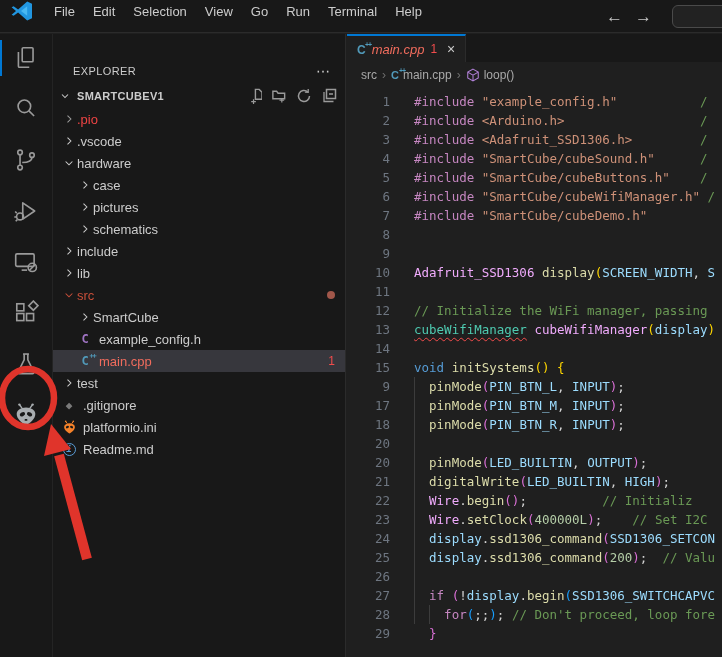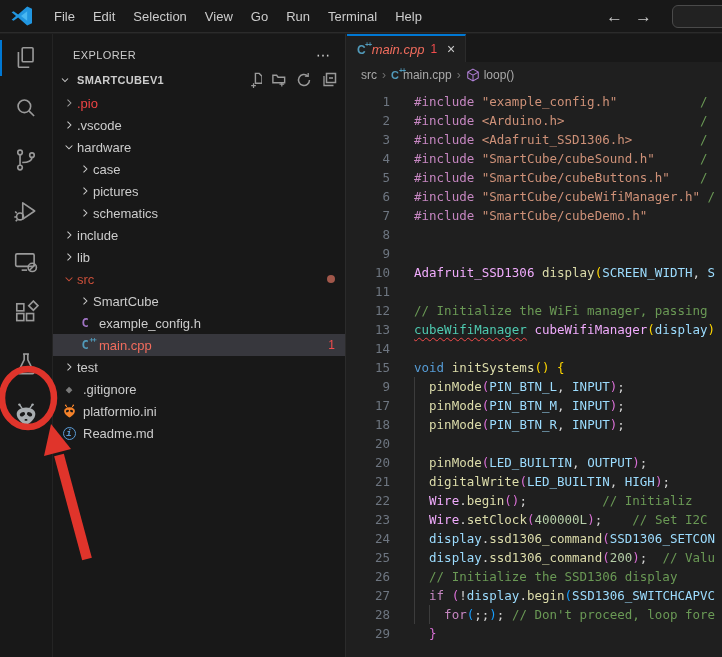--- a/index.html
+++ b/index.html
@@ -2,40 +2,40 @@
 <html><head>
 <meta charset="utf-8">
 <style>
   * { margin:0; padding:0; box-sizing:border-box; }
   html,body { width:722px; height:657px; overflow:hidden; background:#1f1f1f;
     font-family:"Liberation Sans", sans-serif; }
   #app { position:relative; width:722px; height:657px; background:#1f1f1f; overflow:hidden; }
 
   
   #titlebar { position:absolute; left:0; top:0; width:722px; height:33px; background:#181818;
-    border-bottom:1px solid #2b2b2b; display:flex; align-items:center; }
+    border-bottom:1px solid #2b2b2b; display:flex; align-items:flex-start; }
   #logo { width:26px; height:22px; margin:0 10px 0 9px; display:flex; align-items:center; justify-content:center; }
   .menu-item { color:#cccccc; font-size:13px; padding:4px 9px; border-radius:5px; cursor:default; }
   #nav-arrows { position:absolute; left:606px; top:0; height:33px; display:flex; align-items:center; gap:12px; }
   .nav-arrow { color:#c6c6c6; font-size:17px; line-height:1; }
   #cmd-center { position:absolute; left:672px; top:5px; width:90px; height:23px; background:#222222;
     border:1px solid #4a4a4a; border-radius:6px; }
 
   
   #activitybar { position:absolute; left:0; top:34px; width:52px; height:623px; background:#181818; }
   .ab-item { width:52px; height:48px; display:flex; align-items:center; justify-content:center;
     position:relative; margin-bottom:3px; }
   .ab-item svg { width:26px; height:26px; }
   .ab-item.active::before { content:""; position:absolute; left:0; top:6px; bottom:6px; width:2px; background:#0078d4; }
 
   
   #sidebar { position:absolute; left:52px; top:34px; width:294px; height:623px; background:#181818;
     border-left:1px solid #242424; border-right:1px solid #2b2b2b; color:#cccccc; }
   #sb-header { height:26px; display:flex; align-items:center; justify-content:space-between;
-    padding:0 14px 0 20px; margin-top:8px; }
+    padding:0 14px 0 20px; margin-top:24px; }
   #sb-title { font-size:11px; color:#cccccc; letter-spacing:.4px; }
   #sb-more { color:#cccccc; font-size:14px; letter-spacing:1px; }
   #project-row { height:24px; display:flex; align-items:center; padding:0 8px 0 4px; }
   #project-name { font-size:11px; font-weight:bold; color:#cccccc; letter-spacing:.3px; flex:1; margin-left:4px; }
   #project-actions { display:flex; gap:9px; align-items:center; }
   #project-actions svg { width:16px; height:16px; }
   .chev { width:16px; height:16px; display:inline-flex; align-items:center; justify-content:center; flex:0 0 16px; }
   .chev svg { width:12px; height:12px; }
   .tree-row { height:22px; display:flex; align-items:center; font-size:13px; position:relative; padding-right:10px; }
   .tree-row.selected { background:#37373d; }
@@ -391,21 +391,21 @@
         <div class="cl"><span class="ln">9</span><span class="lt"><span class="pln">  </span><span class="fn">pinMode</span><span class="b2">(</span><span class="var">PIN_BTN_L</span><span class="pln">, </span><span class="var">INPUT</span><span class="b2">)</span><span class="pln">;</span></span></div>
         <div class="cl"><span class="ln">17</span><span class="lt"><span class="pln">  </span><span class="fn">pinMode</span><span class="b2">(</span><span class="var">PIN_BTN_M</span><span class="pln">, </span><span class="var">INPUT</span><span class="b2">)</span><span class="pln">;</span></span></div>
         <div class="cl"><span class="ln">18</span><span class="lt"><span class="pln">  </span><span class="fn">pinMode</span><span class="b2">(</span><span class="var">PIN_BTN_R</span><span class="pln">, </span><span class="var">INPUT</span><span class="b2">)</span><span class="pln">;</span></span></div>
         <div class="cl"><span class="ln">20</span></div>
         <div class="cl"><span class="ln">20</span><span class="lt"><span class="pln">  </span><span class="fn">pinMode</span><span class="b2">(</span><span class="var">LED_BUILTIN</span><span class="pln">, </span><span class="var">OUTPUT</span><span class="b2">)</span><span class="pln">;</span></span></div>
         <div class="cl"><span class="ln">21</span><span class="lt"><span class="pln">  </span><span class="fn">digitalWrite</span><span class="b2">(</span><span class="var">LED_BUILTIN</span><span class="pln">, </span><span class="var">HIGH</span><span class="b2">)</span><span class="pln">;</span></span></div>
         <div class="cl"><span class="ln">22</span><span class="lt"><span class="pln">  </span><span class="type">Wire</span><span class="pln">.</span><span class="fn">begin</span><span class="b2">()</span><span class="pln">;</span><span class="cmt">          // Initializ</span></span></div>
         <div class="cl"><span class="ln">23</span><span class="lt"><span class="pln">  </span><span class="type">Wire</span><span class="pln">.</span><span class="fn">setClock</span><span class="b2">(</span><span class="num">400000L</span><span class="b2">)</span><span class="pln">;</span><span class="cmt">    // Set I2C</span></span></div>
         <div class="cl"><span class="ln">24</span><span class="lt"><span class="pln">  </span><span class="var">display</span><span class="pln">.</span><span class="fn">ssd1306_command</span><span class="b2">(</span><span class="var">SSD1306_SETCON</span></span></div>
         <div class="cl"><span class="ln">25</span><span class="lt"><span class="pln">  </span><span class="var">display</span><span class="pln">.</span><span class="fn">ssd1306_command</span><span class="b2">(</span><span class="num">200</span><span class="b2">)</span><span class="pln">;</span><span class="cmt">  // Valu</span></span></div>
-        <div class="cl"><span class="ln">26</span><span class="lt"><span class="pln">  </span><span class="cmt">// Initialize the SSD1306 display</span></span></div>
+        <div class="cl"><span class="ln">26</span><span class="lt"><span class="pln">  </span></span></div>
         <div class="cl"><span class="ln">27</span><span class="lt"><span class="pln">  </span><span class="kw">if</span><span class="pln"> </span><span class="b2">(</span><span class="pln">!</span><span class="var">display</span><span class="pln">.</span><span class="fn">begin</span><span class="b3">(</span><span class="var">SSD1306_SWITCHCAPVC</span></span></div>
         <div class="cl"><span class="ln">28</span><span class="lt"><span class="pln">    </span><span class="kw">for</span><span class="b3">(</span><span class="pln">;;</span><span class="b3">)</span><span class="pln">; </span><span class="cmt">// Don't proceed, loop fore</span></span></div>
         <div class="cl"><span class="ln">29</span><span class="lt"><span class="pln">  </span><span class="b2">}</span></span></div>
         <div class="guide" style="left: 67px; top: 290px; height: 247px;"></div>
         <div class="guide" style="left: 82.06px; top: 518px; height: 19px;"></div>
       </div>
   </div>
 
   <svg id="annotation-overlay" viewBox="0 0 722 657">
     <ellipse cx="28" cy="398" rx="26" ry="29" fill="none" stroke="#e0342b" stroke-width="6.5"></ellipse>

